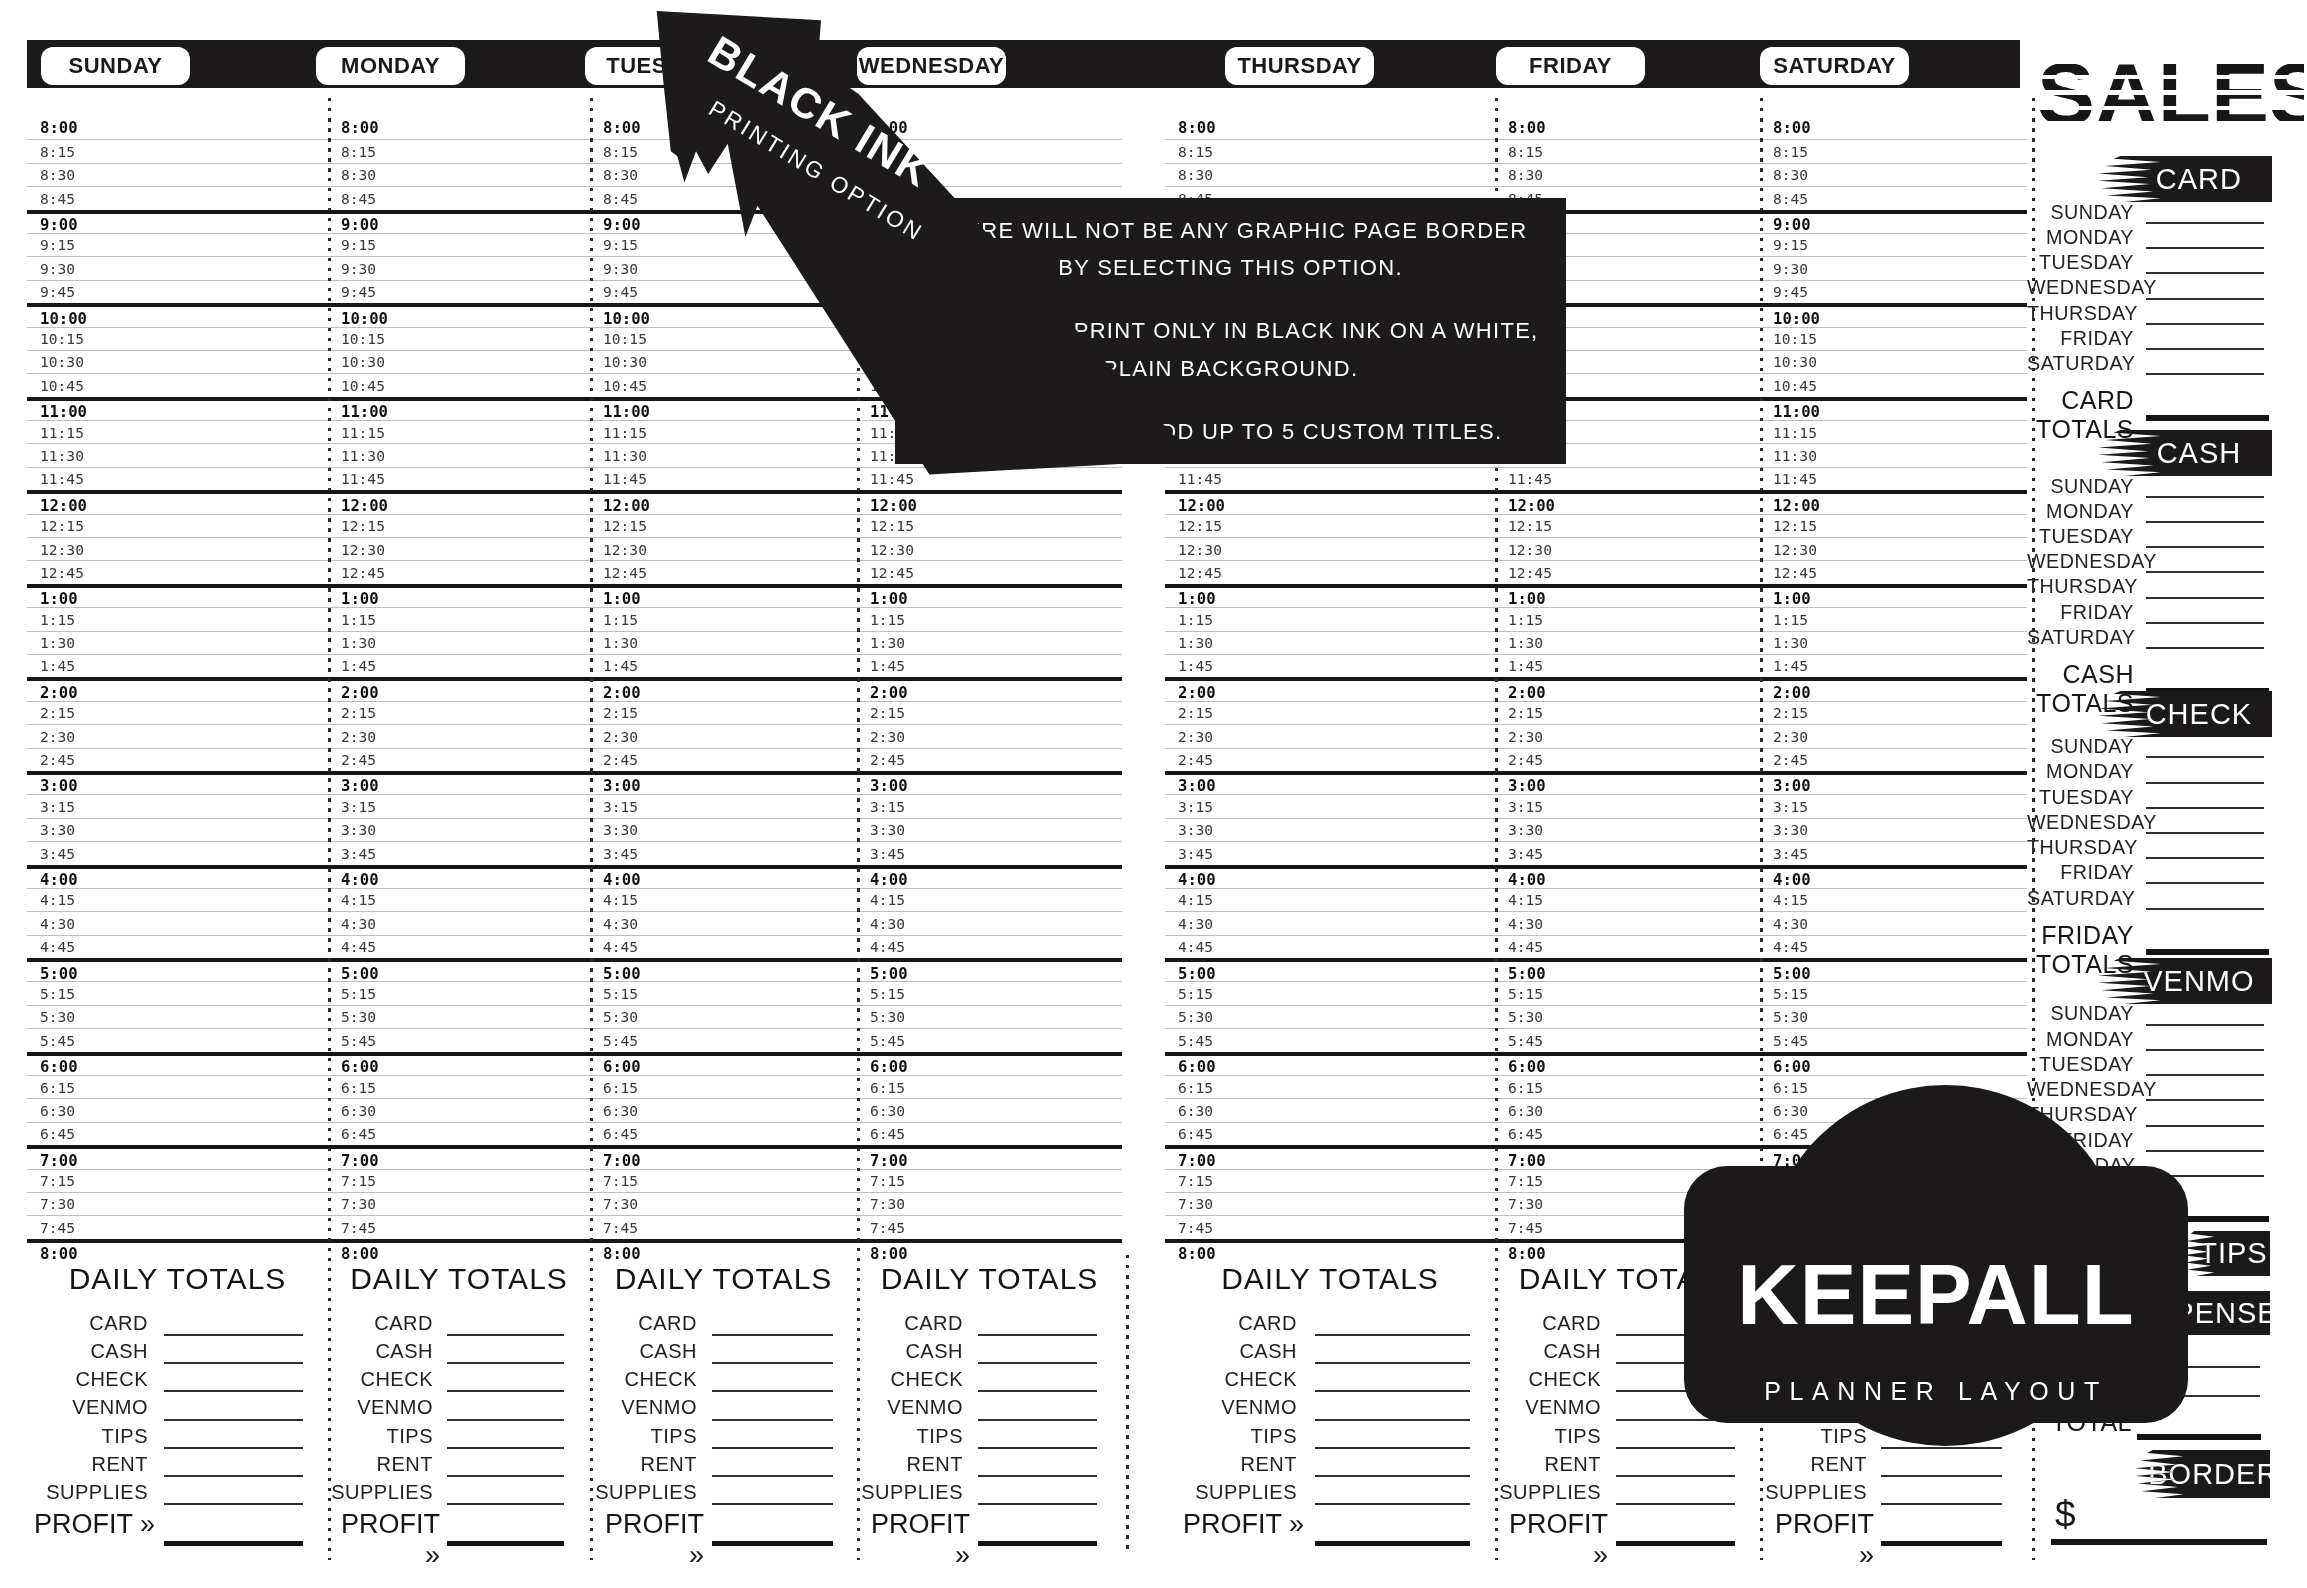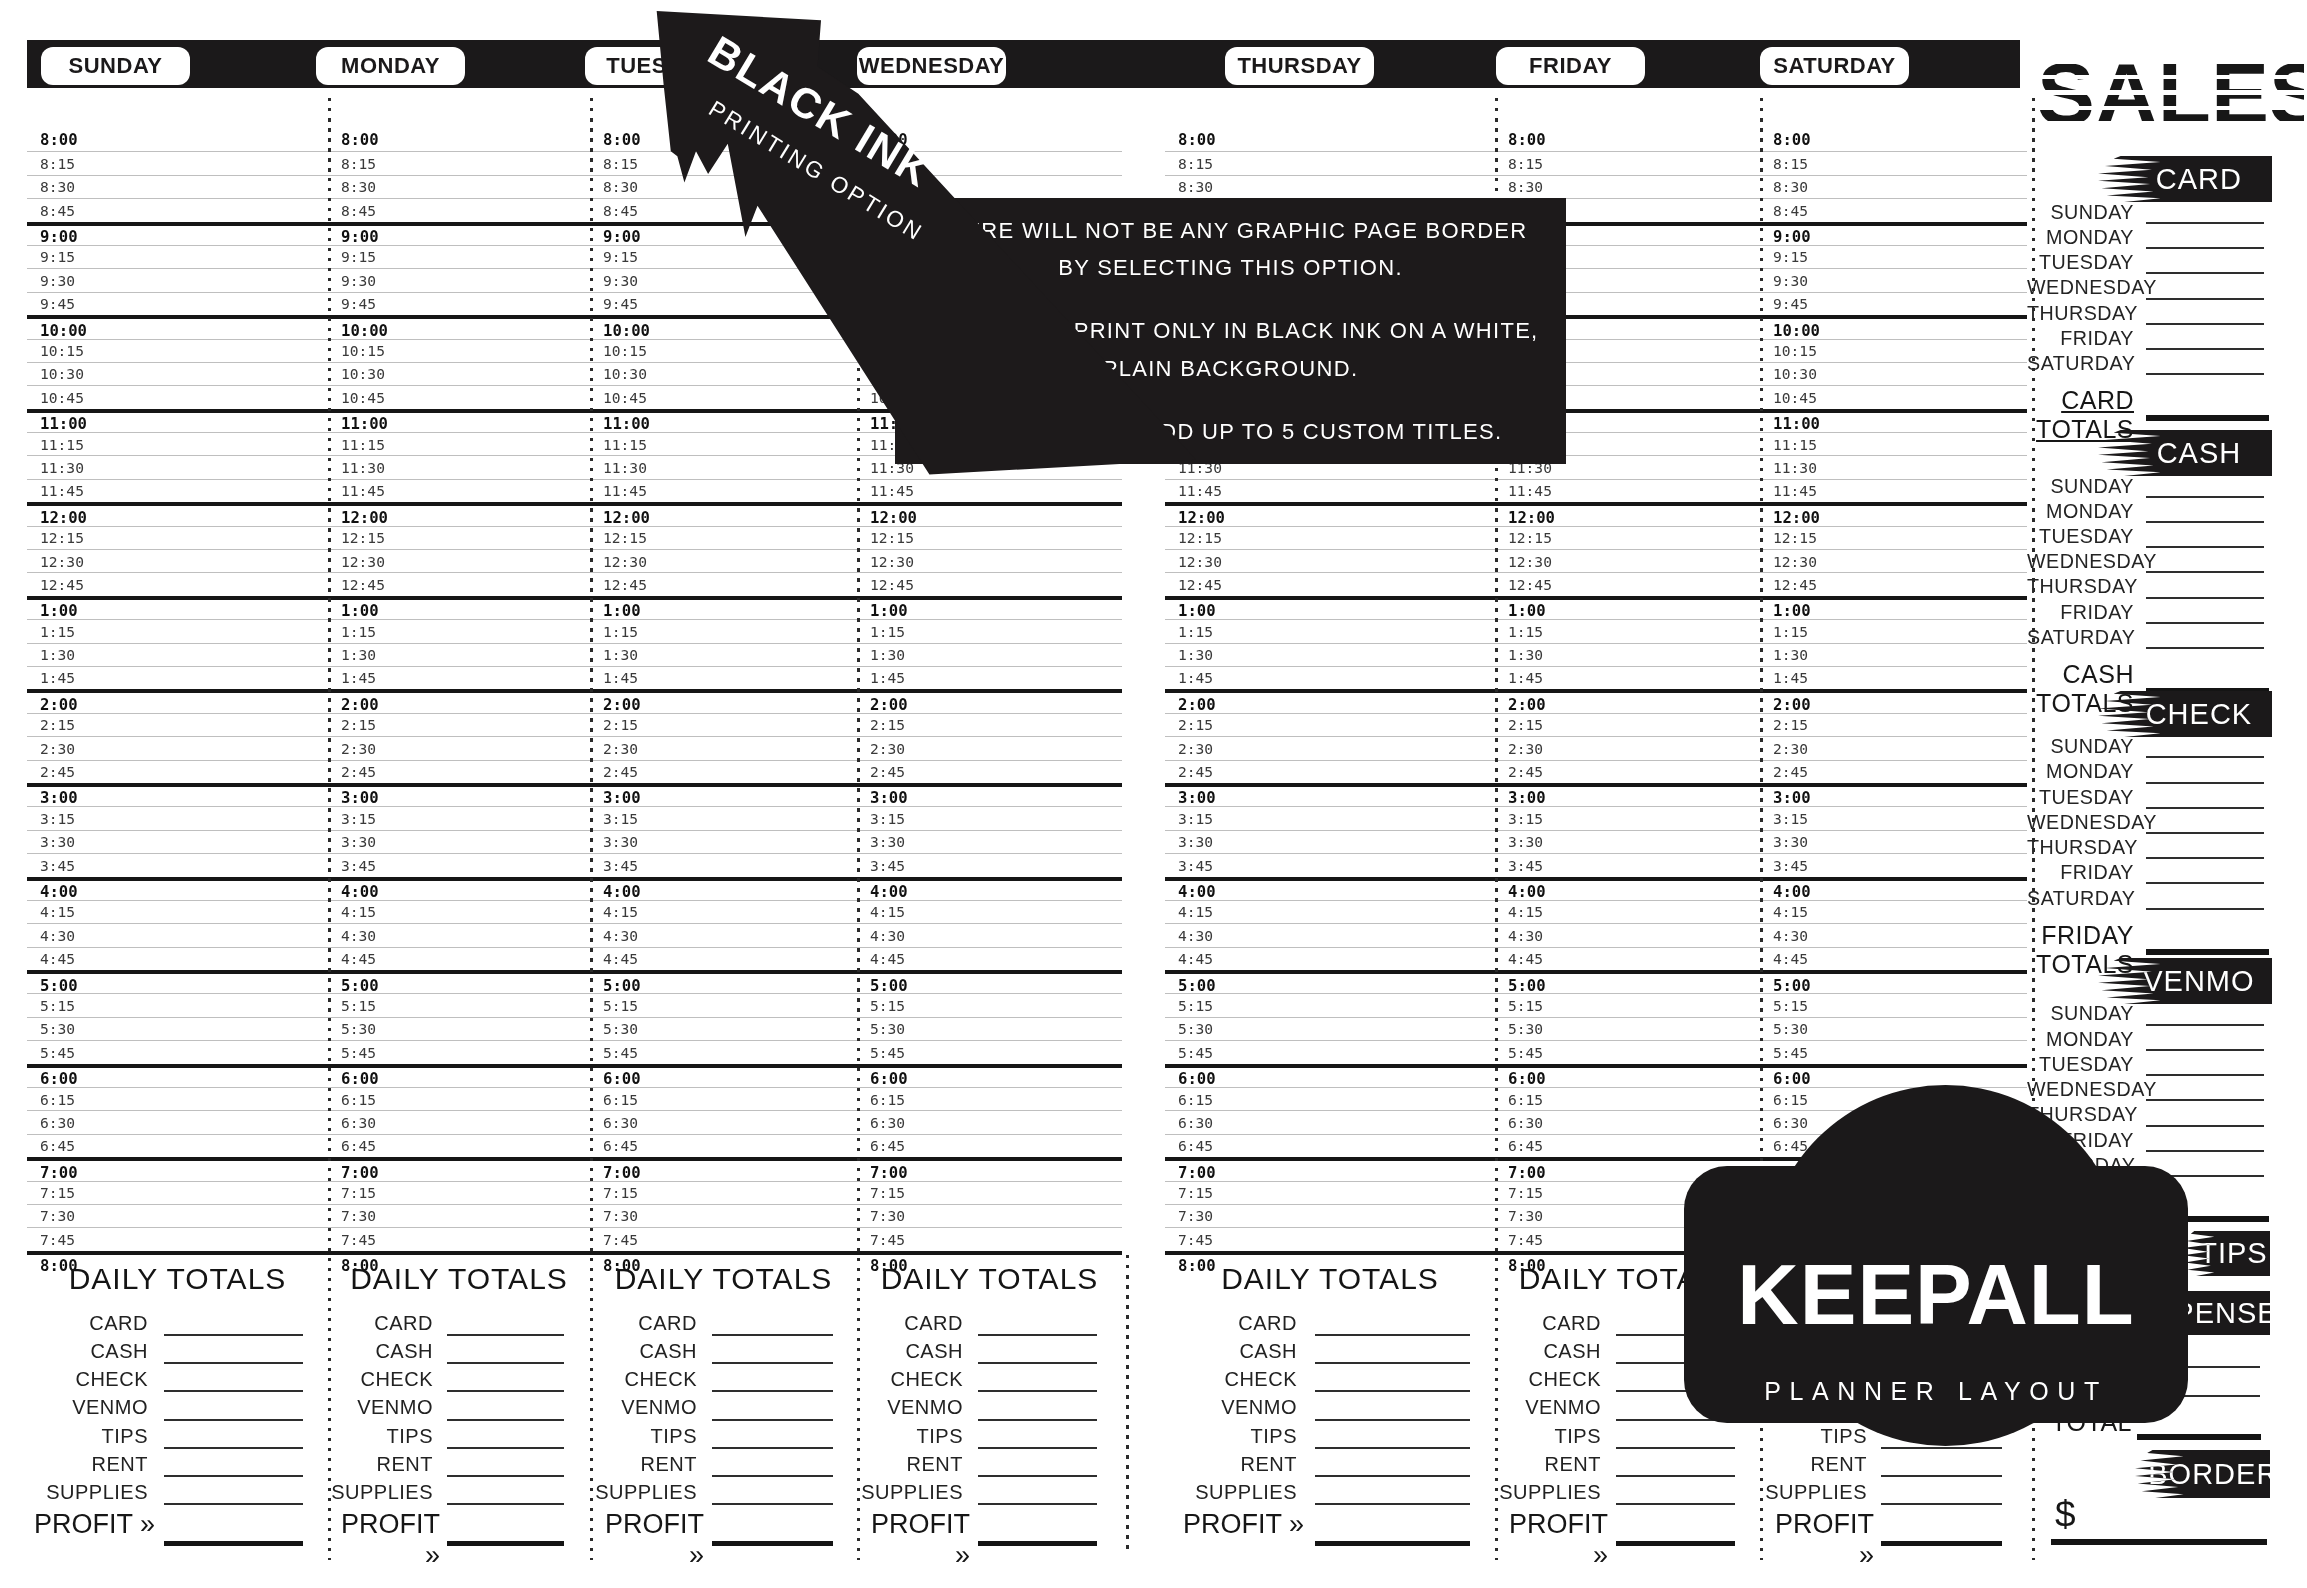--- a/index.html
+++ b/index.html
@@ -7,21 +7,21 @@
           font-family:"Liberation Sans",sans-serif;color:#1b191a;}
   .abs{position:absolute;}
 
   
   #header-bar{left:27px;top:40px;width:1993px;height:48px;background:#1b191a;z-index:2;}
   .day-box{position:absolute;top:47px;width:149px;height:38px;background:#ffffff;border-radius:12px;
            display:flex;align-items:center;justify-content:center;z-index:3;
            font-size:22px;font-weight:600;letter-spacing:0.5px;color:#1b191a;}
 
   
-  .col{position:absolute;top:116px;z-index:1;margin-top:12px;}
+  .col{position:absolute;top:116px;z-index:1;}
   .trow{position:relative;box-sizing:border-box;}
   .trow .tl{position:absolute;left:13px;top:2.5px;font-family:"DejaVu Sans Mono",monospace;}
   .tl.hour{font-size:15.6px;font-weight:bold;color:#111;}
   .tl.quarter{font-size:14.6px;font-weight:normal;color:#3a3a3a;}
   .b-none{border-top:none;}
   .b-hour{border-top:4.5px solid #161616;}
   .b-quarter{border-top:1.5px solid #bfbfbf;}
 
   
   .vsep{position:absolute;width:3px;z-index:4;
@@ -1272,21 +1272,21 @@
         <div class="sp-label" style="left: 2027px; width: 107px; top: 251px;">TUESDAY</div>
         <div class="sp-line" style="left: 2146px; width: 118px; top: 272px;"></div>
         <div class="sp-label" style="left: 2027px; width: 107px; top: 276px;">WEDNESDAY</div>
         <div class="sp-line" style="left: 2146px; width: 118px; top: 298px;"></div>
         <div class="sp-label" style="left: 2027px; width: 107px; top: 302px;">THURSDAY</div>
         <div class="sp-line" style="left: 2146px; width: 118px; top: 323px;"></div>
         <div class="sp-label" style="left: 2027px; width: 107px; top: 327px;">FRIDAY</div>
         <div class="sp-line" style="left: 2146px; width: 118px; top: 348px;"></div>
         <div class="sp-label" style="left: 2027px; width: 107px; top: 352px;">SATURDAY</div>
         <div class="sp-line" style="left: 2146px; width: 118px; top: 373px;"></div>
-        <div class="sp-totlabel" style="left: 1987px; width: 147px; top: 386px; text-decoration: underline;">CARD TOTALS</div>
+        <div class="sp-totlabel" style="left: 1987px; width: 147px; top: 386px;">CARD TOTALS</div>
         <div class="sp-totline" style="left: 2146px; width: 123px; top: 415px;"></div>
         <div class="sales-badge" style="left: 2098px; top: 430px; width: 174px; height: 46px;">
           <span>CASH</span>
         </div>
         <div class="sp-label" style="left: 2027px; width: 107px; top: 475px;">SUNDAY</div>
         <div class="sp-line" style="left: 2146px; width: 118px; top: 496px;"></div>
         <div class="sp-label" style="left: 2027px; width: 107px; top: 500px;">MONDAY</div>
         <div class="sp-line" style="left: 2146px; width: 118px; top: 521px;"></div>
         <div class="sp-label" style="left: 2027px; width: 107px; top: 525px;">TUESDAY</div>
         <div class="sp-line" style="left: 2146px; width: 118px; top: 546px;"></div>

